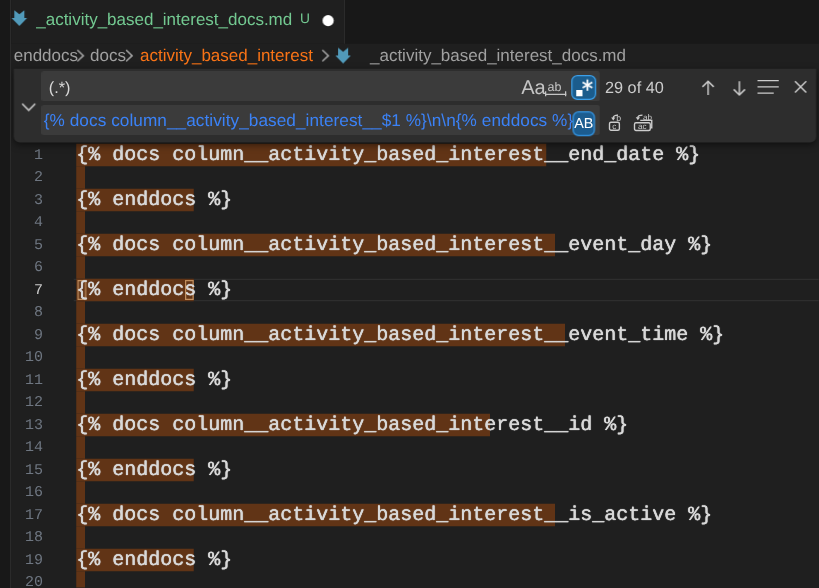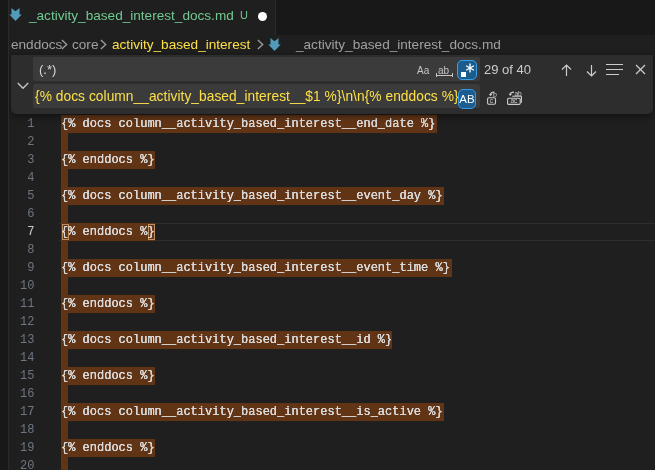--- a/index.html
+++ b/index.html
@@ -20,25 +20,25 @@
     <polygon points="2.3,0.1 6.3,3.3 10.3,0.1 10.3,6.4 12.5,6.4 6.3,12.8 0.1,6.4 2.3,6.4" fill="#519aba"></polygon>
   </svg>
   <div class="abs" style="left:29px;top:8px;font-size:13.6px;line-height:16px;color:#73c991">_activity_based_interest_docs.md</div>
   <div class="abs" style="left:239.5px;top:8px;font-size:11px;line-height:14px;color:#73c991">U</div>
   <div class="abs" style="left:258px;top:12.3px;width:9px;height:9px;border-radius:50%;background:#ffffff"></div>
 
   <div class="abs" style="left:11px;top:37.5px;font-size:13.6px;line-height:14px;color:#a0a0a0">enddocs</div>
   <svg class="abs" style="left:60.5px;top:39px" width="7" height="11" viewBox="0 0 7 11">
       <polyline points="0.9,1 5.7,5.5 0.9,10" fill="none" stroke="#a0a0a0" stroke-width="1.3"></polyline>
     </svg>
-  <div class="abs" style="left:71.5px;top:37.5px;font-size:13.6px;line-height:14px;color:#a0a0a0">core</div>
+  <div class="abs" style="left:71.5px;top:37.5px;font-size:13.6px;line-height:14px;color:#a0a0a0">docs</div>
   <svg class="abs" style="left:100px;top:39px" width="7" height="11" viewBox="0 0 7 11">
       <polyline points="0.9,1 5.7,5.5 0.9,10" fill="none" stroke="#a0a0a0" stroke-width="1.3"></polyline>
     </svg>
-  <div class="abs" style="left:111.8px;top:37.5px;font-size:13.6px;line-height:14px;color:#fde047">activity_based_interest</div>
+  <div class="abs" style="left:111.8px;top:37.5px;font-size:13.6px;line-height:14px;color:#f97316">activity_based_interest</div>
   <svg class="abs" style="left:256.5px;top:39px" width="7" height="11" viewBox="0 0 7 11">
       <polyline points="0.9,1 5.7,5.5 0.9,10" fill="none" stroke="#a0a0a0" stroke-width="1.3"></polyline>
     </svg>
   <svg class="abs" style="left:268.4px;top:37.5px" width="13" height="13" viewBox="0 0 12.6 12.9">
     <polygon points="2.3,0.1 6.3,3.3 10.3,0.1 10.3,6.4 12.5,6.4 6.3,12.8 0.1,6.4 2.3,6.4" fill="#519aba"></polygon>
   </svg>
   <div class="abs" style="left:295.6px;top:37.5px;font-size:13.6px;line-height:14px;color:#a0a0a0">_activity_based_interest_docs.md</div>
 
   <div class="abs" style="left:59px;top:223.4px;width:596px;height:1.3px;background:#2e2e2e"></div>
   <div class="abs" style="left:59px;top:240px;width:596px;height:1.3px;background:#2e2e2e"></div>
@@ -81,21 +81,21 @@
 12
 13
 14
 15
 16
 17
 18
 19
 20</div>
 
-  <div class="abs mono" style="left:61.3px;top:115.3px;font-size:12px;line-height:18px;color:#d8d8d8;white-space:pre;text-shadow:0 0 0.6px #d8d8d8,0 0 0.6px #d8d8d8">{% docs column__activity_based_interest__end_date %}
+  <div class="abs mono" style="left:61.3px;top:115.3px;font-size:16px;line-height:18px;color:#d8d8d8;white-space:pre;text-shadow:0 0 0.6px #d8d8d8,0 0 0.6px #d8d8d8">{% docs column__activity_based_interest__end_date %}
 
 {% enddocs %}
 
 {% docs column__activity_based_interest__event_day %}
 
 {% enddocs %}
 
 {% docs column__activity_based_interest__event_time %}
 
 {% enddocs %}
@@ -110,21 +110,21 @@
 
   <div class="abs" style="left:11.2px;top:54.7px;width:641.5px;height:59.3px;background:#2d2d2d;border-radius:0 0 5px 5px;box-shadow:0 2px 6px rgba(0,0,0,0.5)"></div>
 
   <svg class="abs" style="left:17.3px;top:81.5px" width="12" height="8" viewBox="0 0 12 8">
       <polyline points="0.8,1 6,6.3 11.2,1" fill="none" stroke="#c6c6c6" stroke-width="1.4"></polyline>
     </svg>
 
   <div class="abs" style="left:33px;top:57.2px;width:446.5px;height:24.4px;background:#3b3b3b;border-radius:2px"></div>
   <div class="abs" style="left:38.5px;top:62px;font-size:13px;line-height:15px;color:#d8d8d8">(.*)</div>
 
-  <div class="abs" style="left:417px;top:64px;font-size:10px;line-height:13px;color:#c5c5c5">Aa</div>
+  <div class="abs" style="left:417px;top:64px;font-size:16px;line-height:13px;color:#c5c5c5">Aa</div>
 
   <div class="abs" style="left:437.5px;top:64px;font-size:10px;line-height:13px;color:#c5c5c5">ab</div>
   <div class="abs" style="left:435.5px;top:75.3px;width:17px;height:1px;background:#c5c5c5"></div>
   <div class="abs" style="left:435.5px;top:72.8px;width:1px;height:3.5px;background:#c5c5c5"></div>
   <div class="abs" style="left:451.5px;top:72.8px;width:1px;height:3.5px;background:#c5c5c5"></div>
 
   <div class="abs" style="left:456.8px;top:59.5px;width:19.6px;height:20px;background:#1b5c8c;border:1px solid #3c9fe8;border-radius:5px"></div>
   <div class="abs" style="left:460.8px;top:72.3px;width:5.2px;height:5px;background:#ffffff"></div>
   <svg class="abs" style="left:465.2px;top:63px" width="10" height="10" viewBox="0 0 10 10">
     <g stroke="#ffffff" stroke-width="1.4">
@@ -154,21 +154,21 @@
   <div class="abs" style="left:606px;top:74px;width:13px;height:1.3px;background:#cccccc"></div>
 
   <svg class="abs" style="left:635px;top:64px" width="11" height="11" viewBox="0 0 11 11">
     <g stroke="#cccccc" stroke-width="1.2">
         <line x1="1" y1="1" x2="10" y2="10"></line>
         <line x1="10" y1="1" x2="1" y2="10"></line>
       </g>
   </svg>
 
   <div class="abs" style="left:33px;top:84.3px;width:446.5px;height:24.4px;background:#3b3b3b;border-radius:2px"></div>
-  <div class="abs" id="reptext" style="left:35.3px;top:89.5px;font-size:13.75px;letter-spacing:0.05px;line-height:13px;color:#fde047;white-space:pre">{% docs column__activity_based_interest__$1 %}\n\n{% enddocs %}</div>
+  <div class="abs" id="reptext" style="left:35.3px;top:89.5px;font-size:13.75px;letter-spacing:0.05px;line-height:13px;color:#3b82f6;white-space:pre">{% docs column__activity_based_interest__$1 %}\n\n{% enddocs %}</div>
 
   <div class="abs" style="left:458.3px;top:88.7px;width:18.2px;height:20px;background:#1c5c8f;border:1px solid #3498e8;border-radius:5px"></div>
   <div class="abs" style="left:459.3px;top:92px;width:16px;text-align:center;font-size:11.5px;line-height:14px;color:#ffffff">AB</div>
 
   <svg class="abs" style="left:486px;top:90px" width="12" height="16" viewBox="0 0 12 16">
     <g fill="none" stroke="#cccccc" stroke-width="1.1">
       <path d="M4.6 4.4 C4.6 2.5 6.2 2.1 8.4 2.1"></path>
       <rect x="1.6" y="7.8" width="7.9" height="6.4" rx="1.2"></rect>
     </g>
     <polygon points="2.9,4.0 6.3,4.0 4.6,6.3" fill="#cccccc"></polygon>

